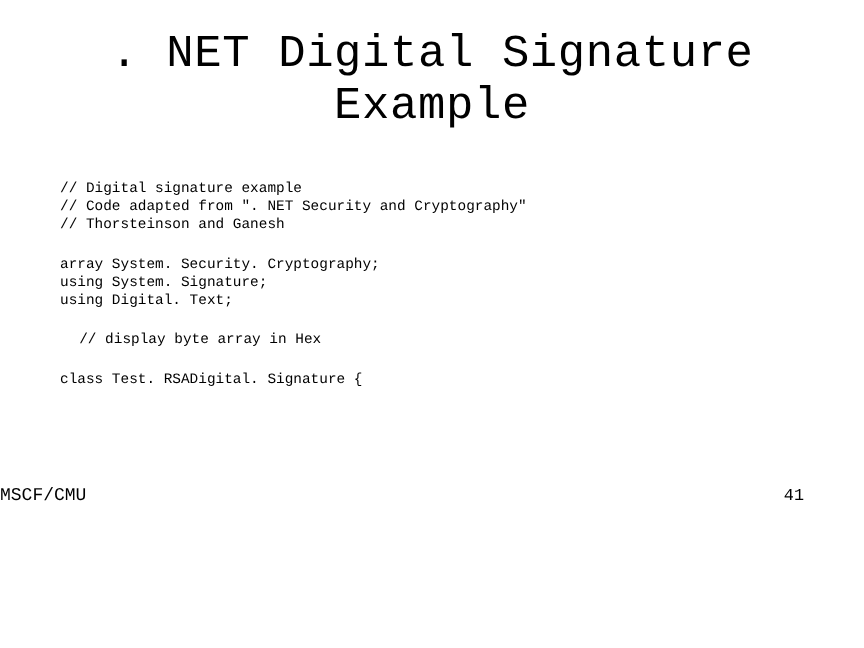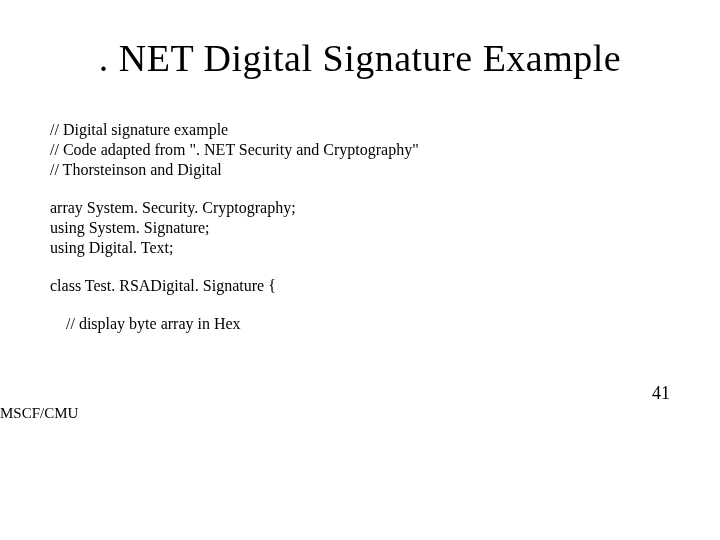--- a/index.html
+++ b/index.html
@@ -9,84 +9,85 @@
     height: 540px;
     background: #ffffff;
     font-family: "Times New Roman", Times, serif;
     color: #000000;
     position: relative;
   }
   .slide {
     box-sizing: border-box;
     width: 720px;
     height: 444px;
-    padding: 36px 50px 40px 50px;
+    padding: 24px 50px 40px 50px;
     position: relative;
+    font-family: Liberation Mono, monospace;
   }
   .title {
     font-size: 38px;
     font-weight: normal;
     text-align: center;
     margin: 0 0 40px 0;
     letter-spacing: 0.5px;
   }
   .body {
-    font-size: 16px;
+    font-size: 12px;
     line-height: 1.25;
   }
   .body p {
     margin: 0;
   }
   .block {
     margin-bottom: 18px;
   }
   .indent {
     padding-left: 16px;
   }
   .footer-center {
     position: absolute;
     bottom: 22px;
     left: 0;
     width: 720px;
     font-size: 15px;
   }
   .footer-right {
     position: absolute;
-    bottom: 40px;
+    bottom: 22px;
     right: 50px;
-    font-size: 18px;
+    font-size: 14px;
   }
 </style>
 </head>
 <body>
 
 <div class="slide">
 
   <h1 class="title">. NET Digital Signature Example</h1>
 
   <div class="body">
 
     <div class="block">
       <p>// Digital signature example</p>
       <p>// Code adapted from ". NET Security and Cryptography"</p>
-      <p>// Thorsteinson and Digital</p>
+      <p>// Thorsteinson and Ganesh</p>
     </div>
 
     <div class="block">
       <p>array System. Security. Cryptography;</p>
       <p>using System. Signature;</p>
       <p>using Digital. Text;</p>
     </div>
 
+    <div class="block indent">
+      <p>// display byte array in Hex</p>
+    </div>
+
     <div class="block">
       <p>class Test. RSADigital. Signature {</p>
-    </div>
-
-    <div class="block indent">
-      <p>// display byte array in Hex</p>
     </div>
 
   </div>
 
   <div class="footer-center">MSCF/CMU</div>
   <div class="footer-right">41</div>
 
 </div>
 
 </body></html>

